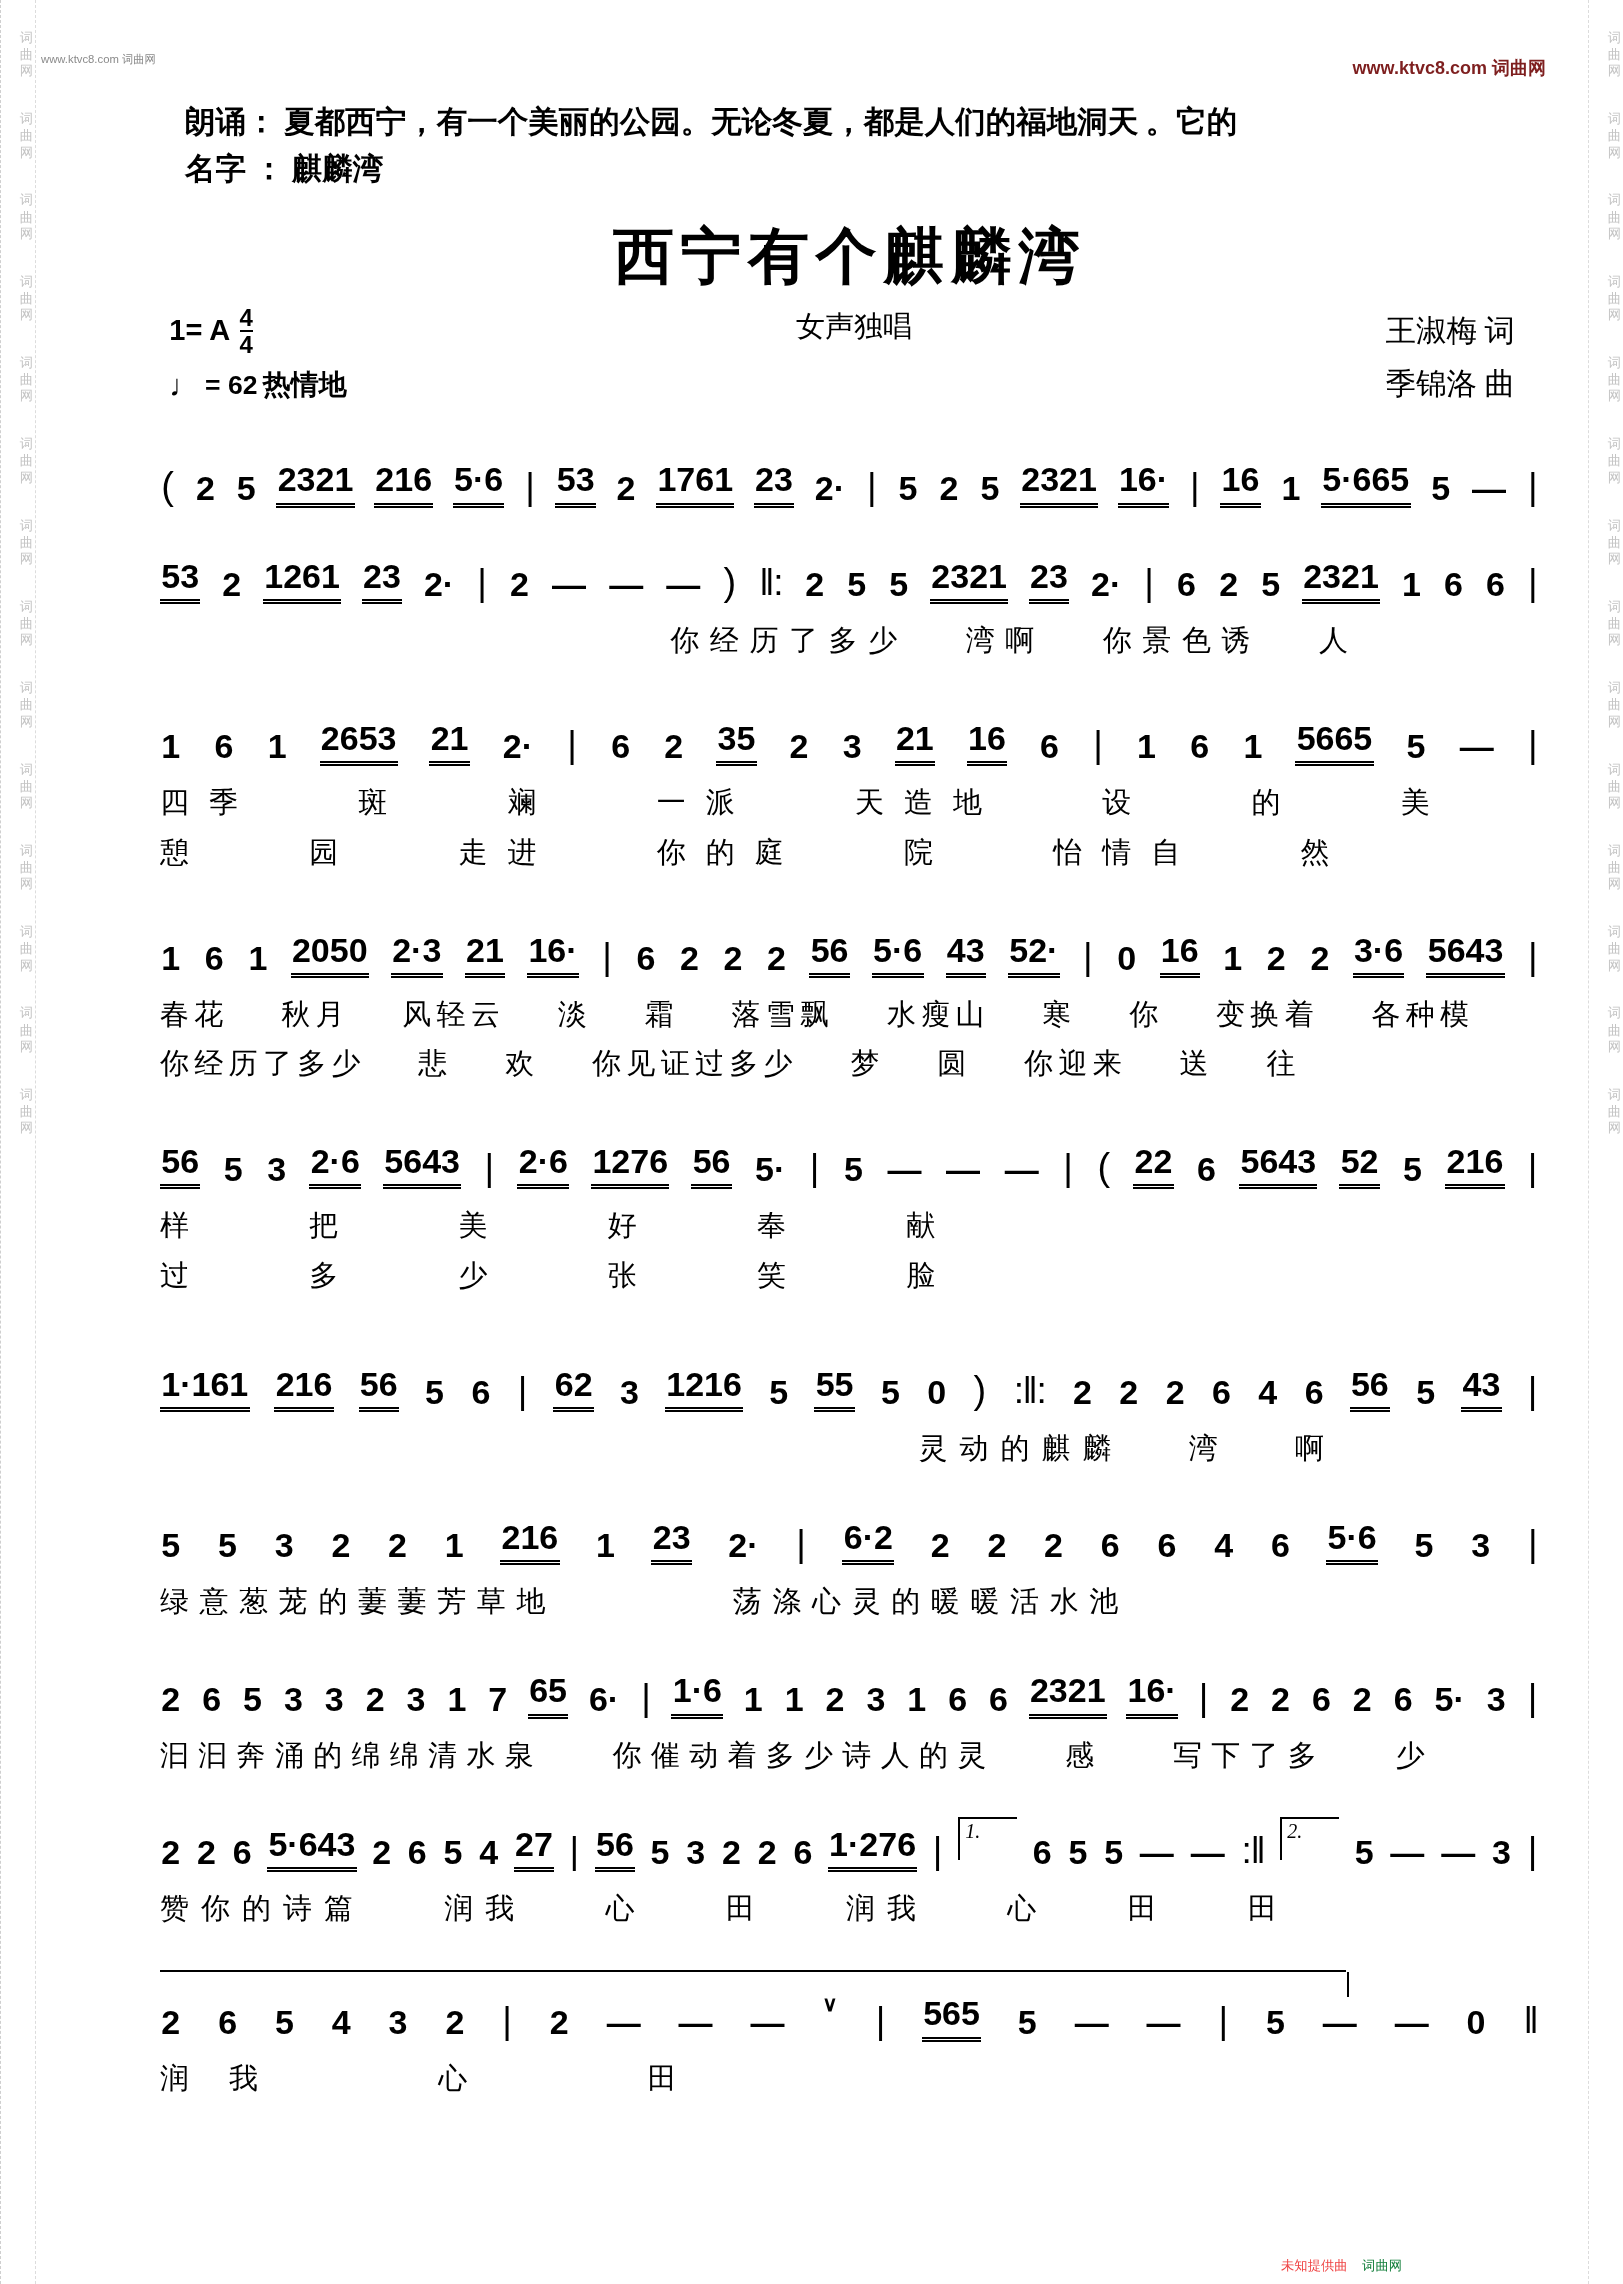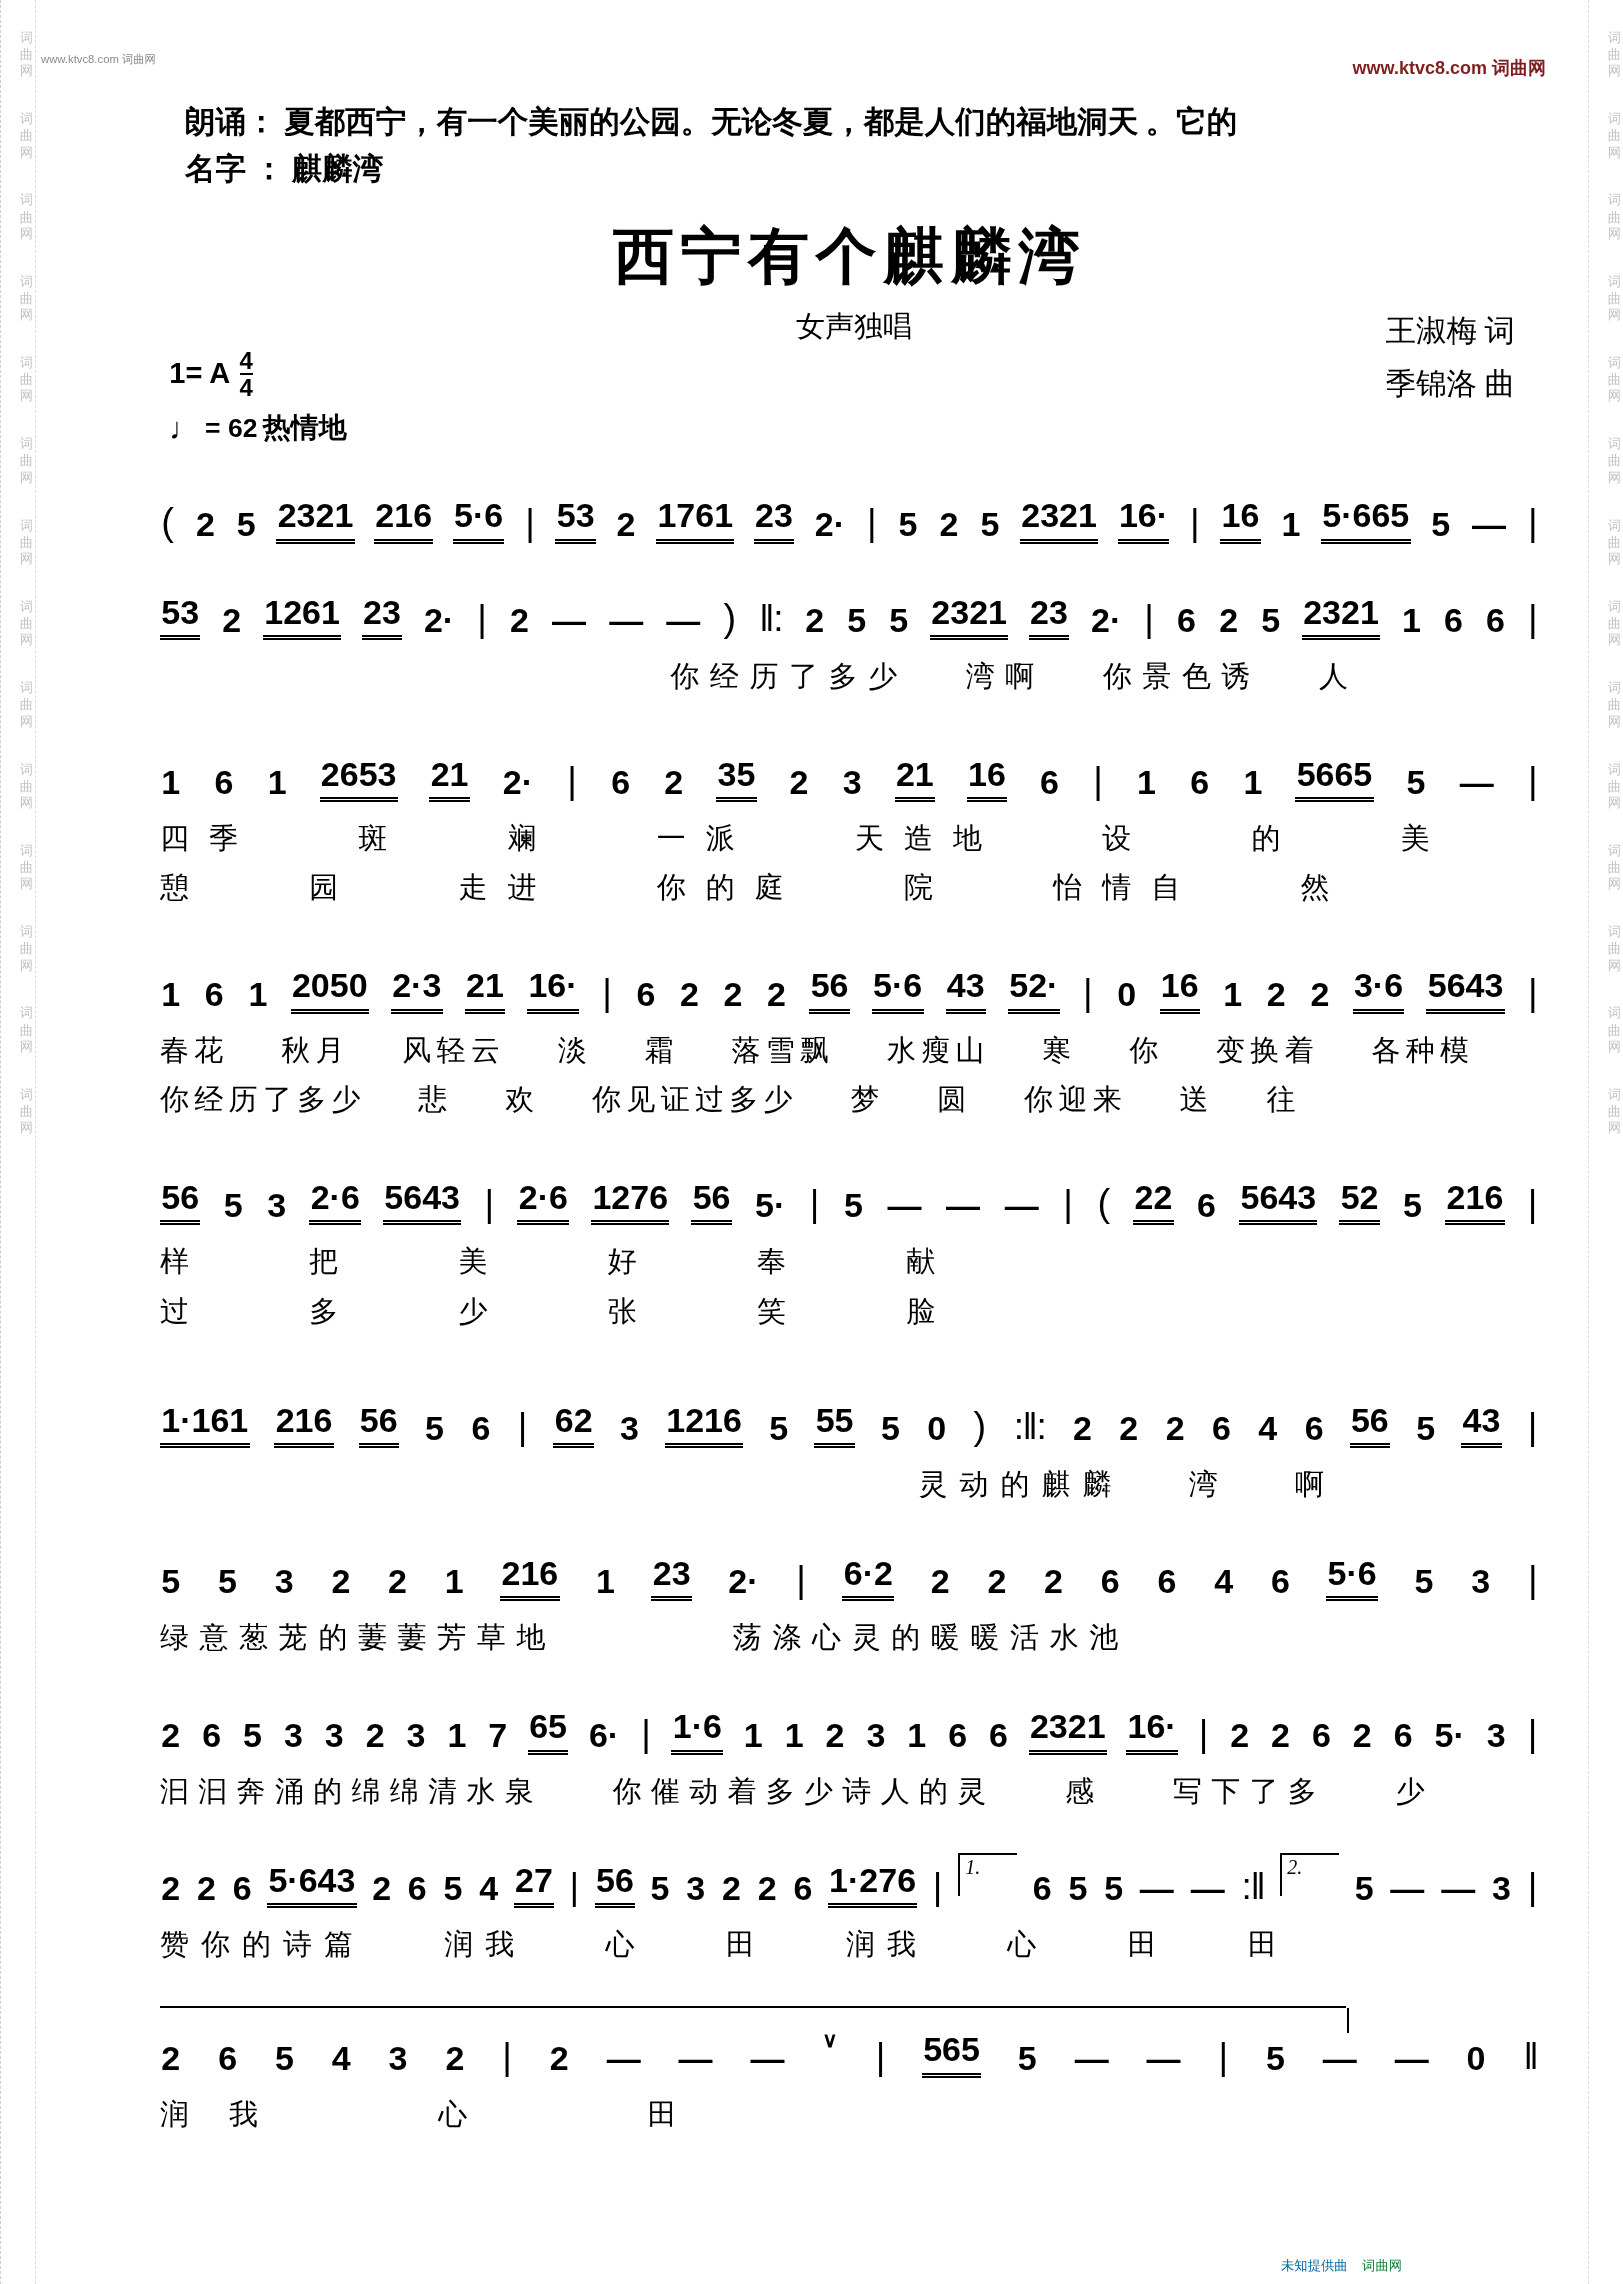--- a/index.html
+++ b/index.html
@@ -10,30 +10,30 @@
          writing-mode:vertical-rl;text-orientation:upright;letter-spacing:17px;
          padding-top:20px;box-sizing:border-box;}
   .strip.left{left:0;border-left:0.7px dashed #cfcfcf;border-right:0.7px dashed #dcdcdc;}
   .strip.right{right:0;border-right:0.7px dashed #cfcfcf;border-left:0.7px dashed #dcdcdc;}
   .wm-topleft{position:absolute;top:52px;left:41px;font-size:11.3px;color:#8a8a8a;
               font-family:"Liberation Sans",sans-serif;}
   .wm-topright{position:absolute;top:56px;right:78px;font-size:18px;color:#7e1f1f;
                font-family:"Liberation Sans",sans-serif;font-weight:bold;}
   .footer{position:absolute;bottom:9.3px;right:222px;display:flex;gap:14.6px;
           font-size:13.3px;font-family:"Liberation Sans",sans-serif;}
-  .footer .f1{color:#0369a1;}
+  .footer .f1{color:#ef4444;}
   .footer .f2{color:#15803d;}
   
   .content{position:absolute;left:160px;width:1379px;top:0;}
   .recite{font-size:30.5px;font-weight:bold;margin:0;line-height:1.55;}
   .recite.r1{margin-top:99px;margin-left:25px;}
   .recite.r2{margin-left:25px;}
   .title{font-size:61px;font-weight:bold;text-align:center;margin:22.5px 0 4px 0;letter-spacing:6.6px;}
   .meta{display:flex;align-items:flex-start;margin-top:6.6px;}
-  .keyblock{width:30%;font-family:"Liberation Sans",sans-serif;font-weight:bold;font-size:29px;margin-left:9.3px;margin-top:43px;}
+  .keyblock{width:30%;font-family:"Liberation Sans",sans-serif;font-weight:bold;font-size:29px;margin-left:9.3px;}
   .keyline{display:flex;align-items:center;gap:9.3px;}
   .frac{display:inline-flex;flex-direction:column;align-items:center;font-size:24px;line-height:1.05;}
   .frac .fb{border-top:2px solid #000;}
   .tempoline{margin-top:9.3px;font-size:26.5px;display:flex;align-items:center;gap:5.3px;}
   .tempoline .note{font-size:30.5px;}
   .tempoline .expr{font-family:"Liberation Serif",serif;font-weight:bold;font-size:28px;}
   .subtitle{width:40%;text-align:center;font-size:29px;margin-top:2.7px;}
   .credits{width:30%;text-align:right;font-size:30.5px;line-height:1.75;padding-right:24px;box-sizing:border-box;}
   
   .system{margin-top:49px;}

